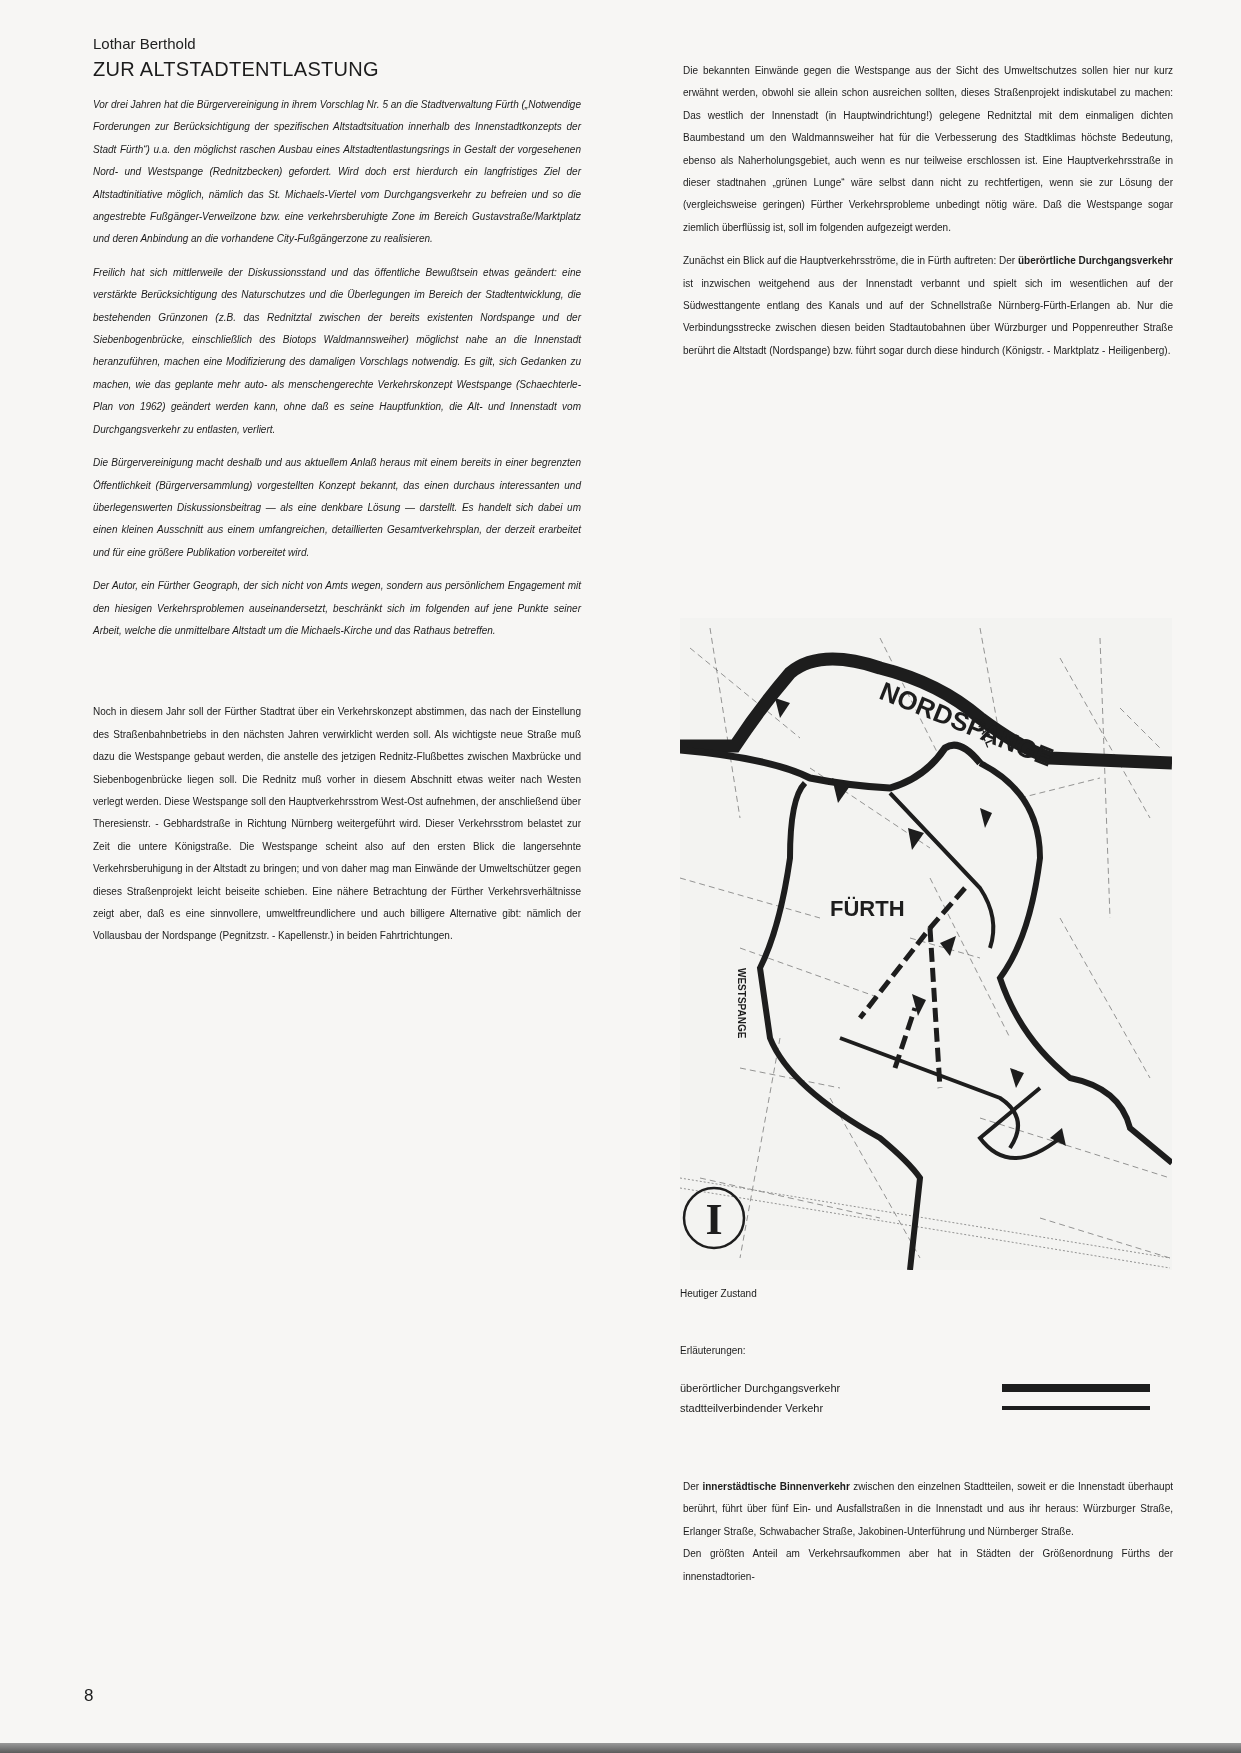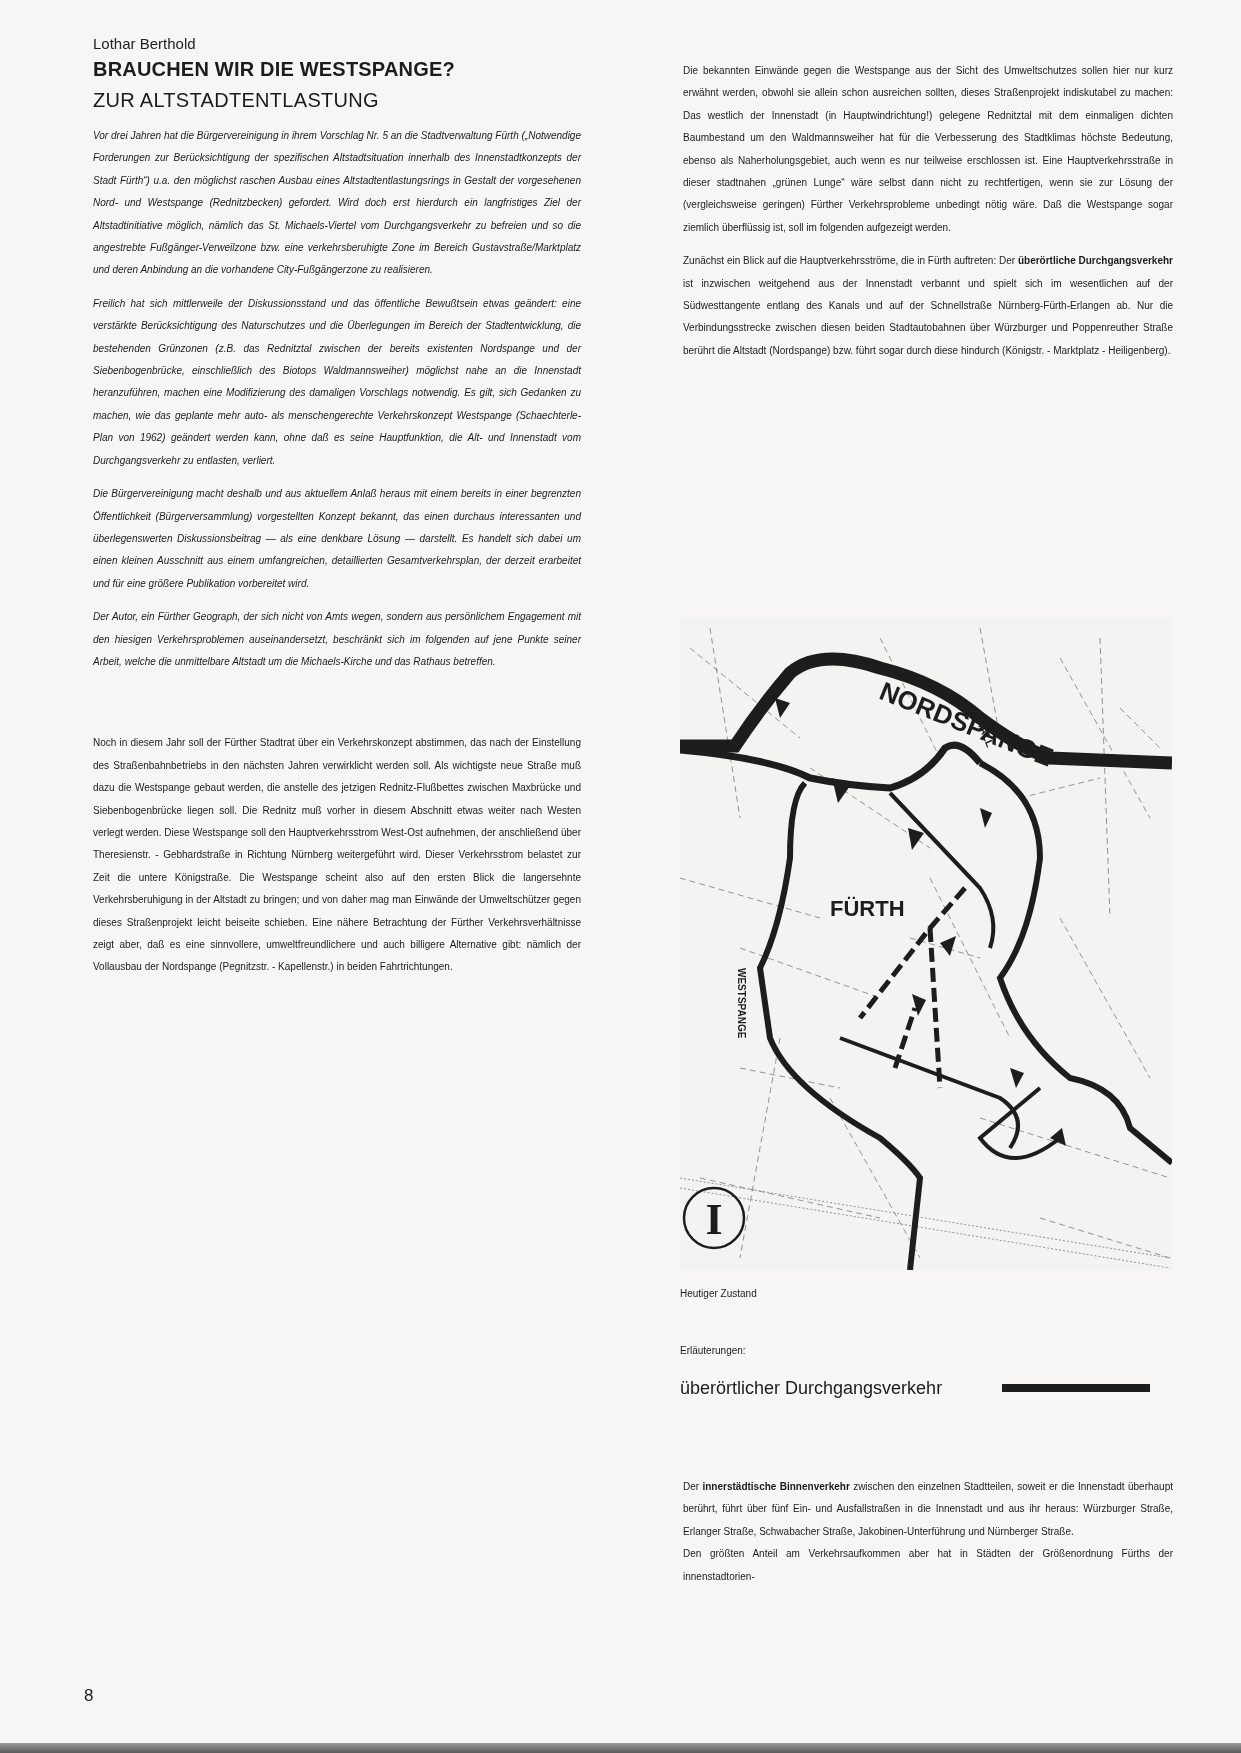--- a/index.html
+++ b/index.html
@@ -31,36 +31,35 @@
 
     .map-figure {
       position: absolute; left: 680px; top: 618px; width: 492px; height: 652px;
       background: #f3f3f1; overflow: hidden;
     }
     .map-figure svg { width: 100%; height: 100%; display: block; }
 
     .caption { position: absolute; left: 680px; top: 1288px; font-size: 10px; }
     .legend { position: absolute; left: 680px; top: 1345px; width: 470px; }
     .legend-title { font-size: 10px; margin-bottom: 22px; }
-    .legend-row { display: flex; justify-content: space-between; align-items: center; height: 20px; font-size: 18px; }
+    .legend-row { display: flex; justify-content: space-between; align-items: center; height: 20px; font-size: 11px; }
     .legend-line { width: 148px; }
     .line-thick { height: 8px; background: #1d1d1d; }
     .line-medium { height: 4px; background: #1d1d1d; }
     .line-dashed { height: 7px; background: repeating-linear-gradient(90deg, #1d1d1d 0 22px, transparent 22px 30px); }
 
     .col-right-lower { position: absolute; left: 683px; top: 1476px; width: 490px; }
   </style>
 </head>
 <body>
 
 <div class="page">
 
   <div class="col-left">
     <div class="author">Lothar Berthold</div>
-    <div class="title1">BRAUCHEN WIR DIE WESTSPANGE?</div>
     <div class="title3">ZUR ALTSTADTENTLASTUNG</div>
 
     <p class="intro">Vor drei Jahren hat die Bürgervereinigung in ihrem Vorschlag Nr. 5 an die Stadtverwaltung Fürth („Notwendige Forderungen zur Berücksichtigung der spezifischen Altstadtsituation innerhalb des Innenstadtkonzepts der Stadt Fürth“) u.a. den möglichst raschen Ausbau eines Altstadtentlastungsrings in Gestalt der vorgesehenen Nord- und Westspange (Rednitzbecken) gefordert. Wird doch erst hierdurch ein langfristiges Ziel der Altstadtinitiative möglich, nämlich das St. Michaels-Viertel vom Durchgangsverkehr zu befreien und so die angestrebte Fußgänger-Verweilzone bzw. eine verkehrsberuhigte Zone im Bereich Gustavstraße/Marktplatz und deren Anbindung an die vorhandene City-Fußgängerzone zu realisieren.</p>
     <p class="intro">Freilich hat sich mittlerweile der Diskussionsstand und das öffentliche Bewußtsein etwas geändert: eine verstärkte Berücksichtigung des Naturschutzes und die Überlegungen im Bereich der Stadtentwicklung, die bestehenden Grünzonen (z.B. das Rednitztal zwischen der bereits existenten Nordspange und der Siebenbogenbrücke, einschließlich des Biotops Waldmannsweiher) möglichst nahe an die Innenstadt heranzuführen, machen eine Modifizierung des damaligen Vorschlags notwendig. Es gilt, sich Gedanken zu machen, wie das geplante mehr auto- als menschengerechte Verkehrskonzept Westspange (Schaechterle-Plan von 1962) geändert werden kann, ohne daß es seine Hauptfunktion, die Alt- und Innenstadt vom Durchgangsverkehr zu entlasten, verliert.</p>
     <p class="intro">Die Bürgervereinigung macht deshalb und aus aktuellem Anlaß heraus mit einem bereits in einer begrenzten Öffentlichkeit (Bürgerversammlung) vorgestellten Konzept bekannt, das einen durchaus interessanten und überlegenswerten Diskussionsbeitrag — als eine denkbare Lösung — darstellt. Es handelt sich dabei um einen kleinen Ausschnitt aus einem umfangreichen, detaillierten Gesamtverkehrsplan, der derzeit erarbeitet und für eine größere Publikation vorbereitet wird.</p>
     <p class="intro">Der Autor, ein Fürther Geograph, der sich nicht von Amts wegen, sondern aus persönlichem Engagement mit den hiesigen Verkehrsproblemen auseinandersetzt, beschränkt sich im folgenden auf jene Punkte seiner Arbeit, welche die unmittelbare Altstadt um die Michaels-Kirche und das Rathaus betreffen.</p>
 
     <div class="gap-large"></div>
 
     <p>Noch in diesem Jahr soll der Fürther Stadtrat über ein Verkehrskonzept abstimmen, das nach der Einstellung des Straßenbahnbetriebs in den nächsten Jahren verwirklicht werden soll. Als wichtigste neue Straße muß dazu die Westspange gebaut werden, die anstelle des jetzigen Rednitz-Flußbettes zwischen Maxbrücke und Siebenbogenbrücke liegen soll. Die Rednitz muß vorher in diesem Abschnitt etwas weiter nach Westen verlegt werden. Diese Westspange soll den Hauptverkehrsstrom West-Ost aufnehmen, der anschließend über Theresienstr. - Gebhardstraße in Richtung Nürnberg weitergeführt wird. Dieser Verkehrsstrom belastet zur Zeit die untere Königstraße. Die Westspange scheint also auf den ersten Blick die langersehnte Verkehrsberuhigung in der Altstadt zu bringen; und von daher mag man Einwände der Umweltschützer gegen dieses Straßenprojekt leicht beiseite schieben. Eine nähere Betrachtung der Fürther Verkehrsverhältnisse zeigt aber, daß es eine sinnvollere, umweltfreundlichere und auch billigere Alternative gibt: nämlich der Vollausbau der Nordspange (Pegnitzstr. - Kapellenstr.) in beiden Fahrtrichtungen.</p>
@@ -117,20 +116,24 @@
   </div>
 
   <div class="caption">Heutiger Zustand</div>
 
   <div class="legend">
     <div class="legend-title">Erläuterungen:</div>
     <div class="legend-row">
       <span>überörtlicher Durchgangsverkehr</span>
       <span class="legend-line line-thick"></span>
     </div>
+    <div class="legend-row">
+      <span>stadtteilverbindender Verkehr</span>
+      <span class="legend-line line-medium"></span>
+    </div>
   </div>
 
   <div class="col-right-lower">
     <p class="tight"><span>Der </span><b>innerstädtische Binnenverkehr</b><span> zwischen den einzelnen Stadtteilen, soweit er die Innenstadt überhaupt berührt, führt über fünf Ein- und Ausfallstraßen in die Innenstadt und aus ihr heraus: Würzburger Straße, Erlanger Straße, Schwabacher Straße, Jakobinen-Unterführung und Nürnberger Straße.</span></p>
     <p>Den größten Anteil am Verkehrsaufkommen aber hat in Städten der Größenordnung Fürths der innenstadtorien-</p>
   </div>
 
   <div class="page-number">8</div>
 
   <div class="bottom-shadow"></div>

